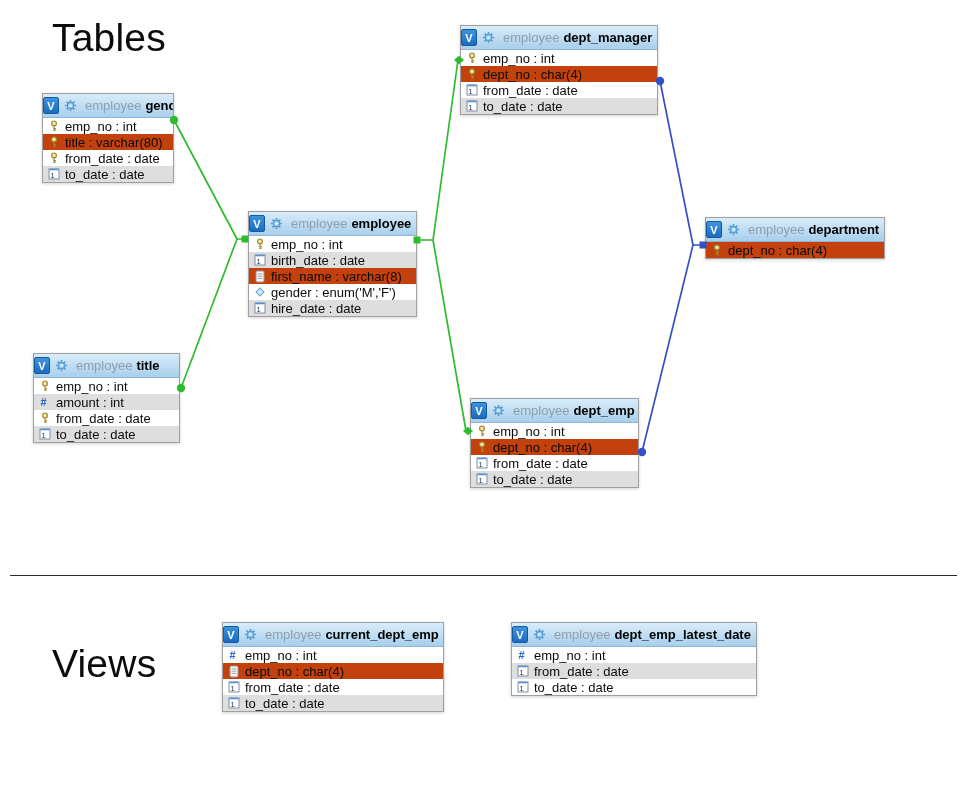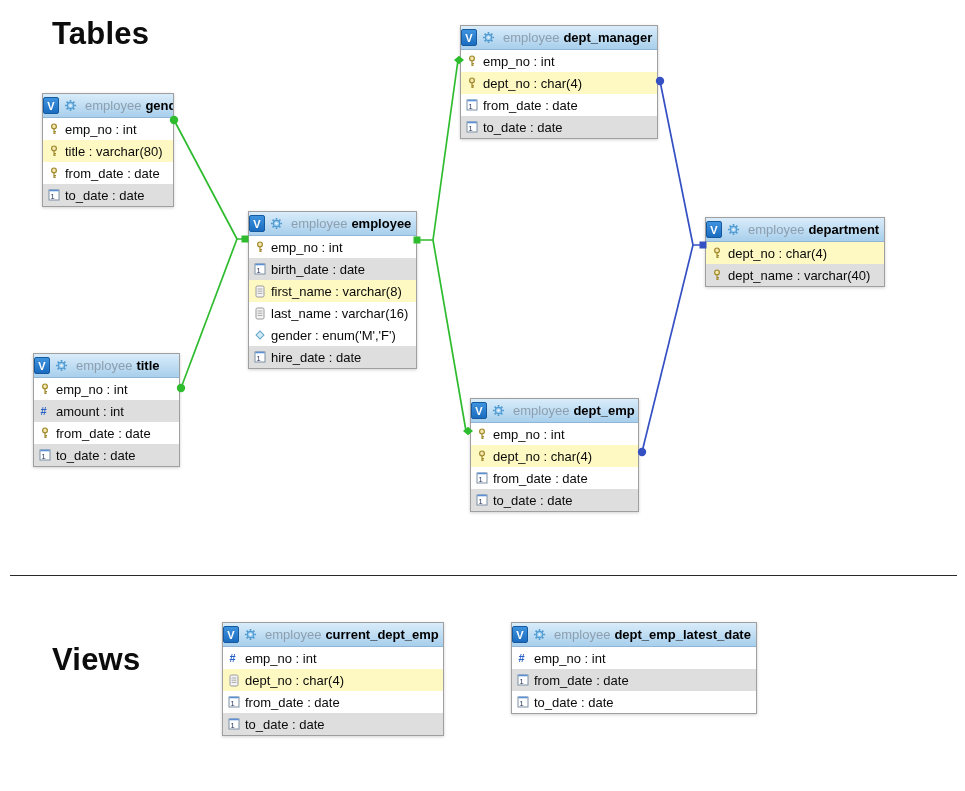--- a/index.html
+++ b/index.html
@@ -1,21 +1,21 @@
 <!DOCTYPE html>
 <html><head>
 <meta charset="utf-8">
 <style>
   html,body{margin:0;padding:0;background:#fff;}
   #canvas{
     position:relative;width:965px;height:791px;overflow:hidden;
     font-family:"Liberation Sans",sans-serif;background:#fff;
   }
   .section-heading{
-    position:absolute;margin:0;font-size:31px;font-weight:700;color:#0c0c0c;
+    position:absolute;margin:0;font-size:39px;font-weight:400;color:#0c0c0c;
     letter-spacing:.2px;font-family:"Liberation Sans",sans-serif;
   }
   #tables-heading{left:52px;top:16px;}
   #views-heading{left:52px;top:642px;}
   #section-divider{
     position:absolute;left:10px;right:8px;top:575px;height:0;margin:0;border:0;
     border-top:1.6px solid #2a2a2a;
   }
   #relations{position:absolute;left:0;top:0;pointer-events:none;z-index:5;}
   .tbl{
@@ -30,28 +30,28 @@
   .badge{
     display:inline-block;width:16px;height:17px;margin:0 1px 0 0;flex:0 0 auto;
     background:linear-gradient(#3e93de,#1b6cc0);color:#fff;border-radius:2px;
     font-weight:bold;font-size:11px;line-height:17px;text-align:center;
     border:1px solid #155a9e;box-sizing:border-box;
   }
   .gear{display:inline-flex;align-items:center;flex:0 0 auto;}
   .schema{color:#8d9fae;margin-left:4px;}
   .tname{color:#000;font-weight:bold;}
   .row{
-    height:22px;display:flex;align-items:center;padding-left:4px;
+    height:16px;display:flex;align-items:center;padding-left:4px;
     white-space:nowrap;overflow:hidden;color:#0a0a0a;
   }
   .row .icon{display:inline-flex;width:13px;justify-content:center;flex:0 0 auto;}
   .row .lbl{margin-left:5px;}
   .bg-white{background:#ffffff;}
   .bg-gray{background:#dedede;}
-  .bg-pink{background:#fef9c3;text-align:center;}
+  .bg-pink{background:#c2410c;text-align:center;}
 </style>
 </head>
 <body>
 
 <div id="canvas">
   <h1 id="tables-heading" class="section-heading">Tables</h1>
   <svg id="relations" width="965" height="791">
       <g>
         <polyline points="174,120 237,239 248,239" fill="none" stroke="#2ebc2e" stroke-width="1.7" stroke-linejoin="round"></polyline>
         <circle cx="174" cy="120" r="4.2" fill="#2ebc2e"></circle>
@@ -226,29 +226,20 @@
           <span class="icon">
             <svg width="12" height="13" viewBox="0 0 12 13">
               <rect x="2" y="1" width="8" height="11" rx="1.4" fill="#f4f4f4" stroke="#9a9a9a" stroke-width="1"></rect>
               <path d="M3.6 4 H8.4 M3.6 6.2 H8.4 M3.6 8.4 H8.4" stroke="#a8a8a8" stroke-width="1"></path>
             </svg>
           </span>
           <span class="lbl">first_name : varchar(8)</span>
         </div>
         <div class="row bg-white">
           <span class="icon">
-            <svg width="12" height="13" viewBox="0 0 12 13">
-              <rect x="2" y="1" width="8" height="11" rx="1.4" fill="#f4f4f4" stroke="#9a9a9a" stroke-width="1"></rect>
-              <path d="M3.6 4 H8.4 M3.6 6.2 H8.4 M3.6 8.4 H8.4" stroke="#a8a8a8" stroke-width="1"></path>
-            </svg>
-          </span>
-          <span class="lbl">last_name : varchar(16)</span>
-        </div>
-        <div class="row bg-white">
-          <span class="icon">
             <svg width="12" height="12" viewBox="0 0 12 12">
               <rect x="3.2" y="3.2" width="5.6" height="5.6" transform="rotate(45 6 6)" fill="#d2ebf6" stroke="#63a4c8" stroke-width="1"></rect>
             </svg>
           </span>
           <span class="lbl">gender : enum('M','F')</span>
         </div>
         <div class="row bg-gray">
           <span class="icon">
             <svg width="12" height="12" viewBox="0 0 12 12">
               <rect x="1" y="1" width="10" height="10" fill="#ffffff" stroke="#7d8fa3" stroke-width="1"></rect>
@@ -275,29 +266,20 @@
       <span class="tname">department</span>
     </div>
   <div class="row bg-pink">
           <span class="icon">
             <svg width="12" height="13" viewBox="0 0 12 13">
               <circle cx="6" cy="3.4" r="2.4" fill="#f3e6ae" stroke="#a08a2e" stroke-width="1.2"></circle>
               <path d="M6 5.8 L6 11 M6 8.6 L8 8.6 M6 10.4 L7.6 10.4" stroke="#a08a2e" stroke-width="1.2" fill="none"></path>
             </svg>
           </span>
           <span class="lbl">dept_no : char(4)</span>
-        </div>
-        <div class="row bg-gray">
-          <span class="icon">
-            <svg width="12" height="13" viewBox="0 0 12 13">
-              <circle cx="6" cy="3.4" r="2.4" fill="#f3e6ae" stroke="#a08a2e" stroke-width="1.2"></circle>
-              <path d="M6 5.8 L6 11 M6 8.6 L8 8.6 M6 10.4 L7.6 10.4" stroke="#a08a2e" stroke-width="1.2" fill="none"></path>
-            </svg>
-          </span>
-          <span class="lbl">dept_name : varchar(40)</span>
         </div>
       </div>
       <div class="tbl" style="left: 33px; top: 353px; width: 145px;">
     <div class="tbl-header">
       <span class="badge">V</span>
       <span class="gear">
             <svg width="13" height="13" viewBox="0 0 14 14">
               <g stroke="#4f9ad0" stroke-width="1.8">
                 <path d="M7 1 V3 M7 11 V13 M1 7 H3 M11 7 H13 M2.8 2.8 L4.2 4.2 M9.8 9.8 L11.2 11.2 M11.2 2.8 L9.8 4.2 M4.2 9.8 L2.8 11.2"></path>
               </g>

